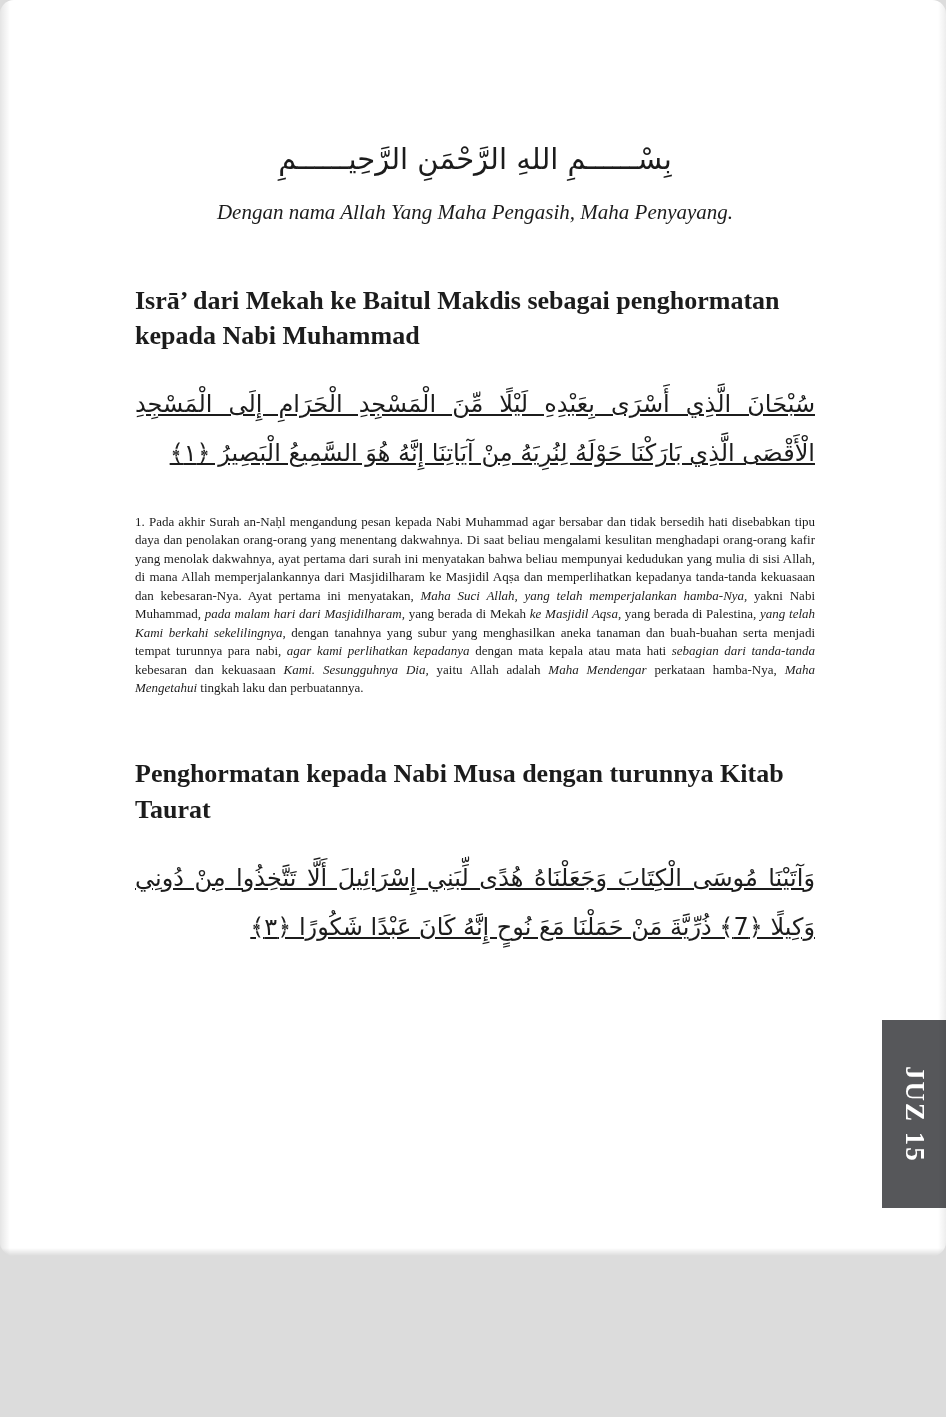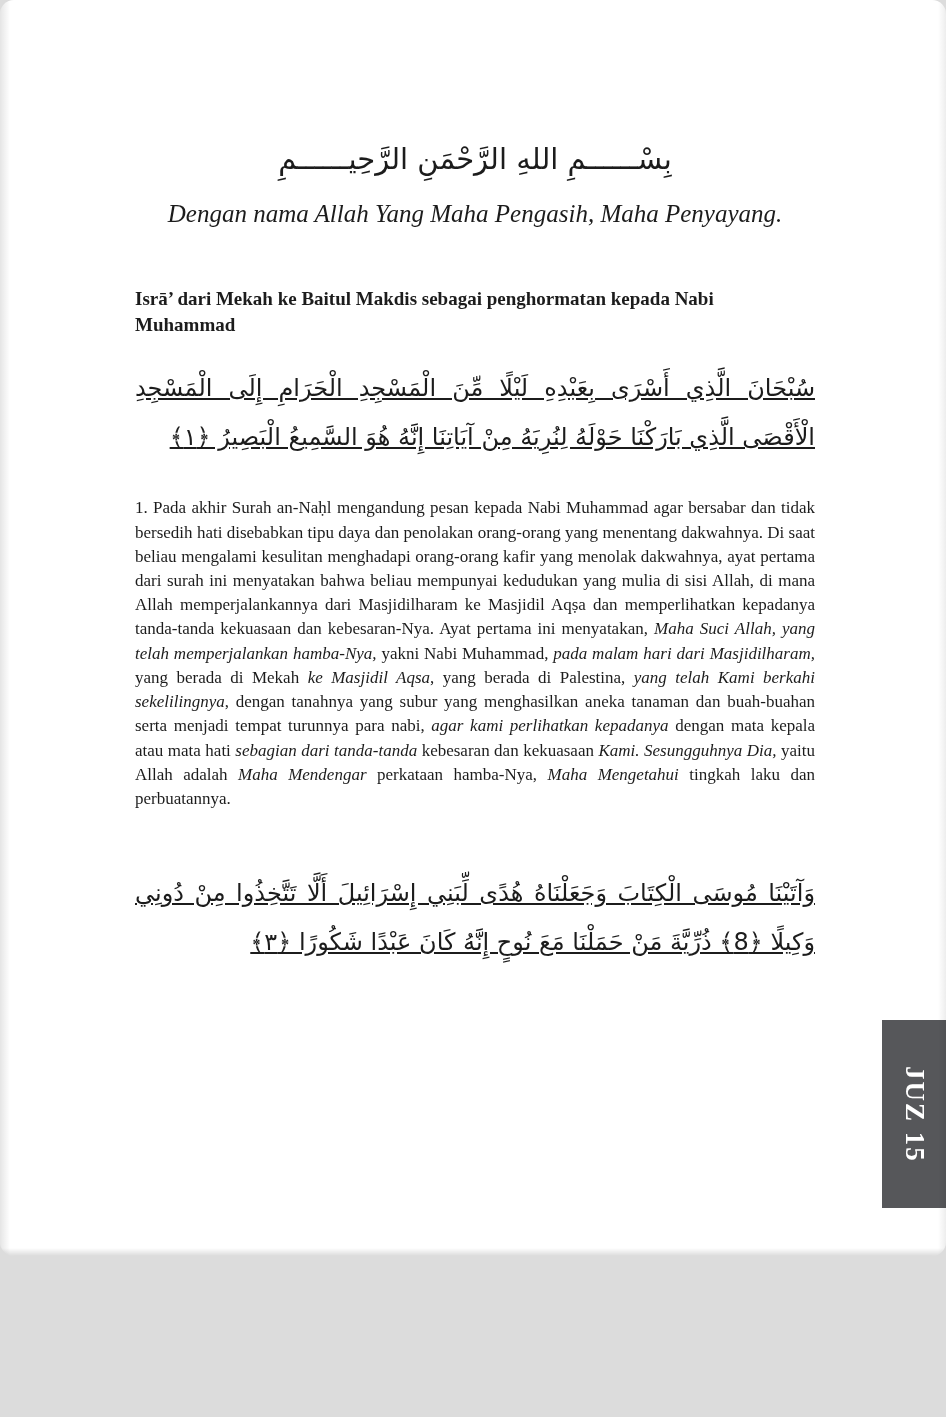--- a/index.html
+++ b/index.html
@@ -48,43 +48,43 @@
   .bismillah-arabic {
     font-family: "DejaVu Sans", sans-serif;
     font-size: 29px;
     text-align: center;
     direction: rtl;
     margin: 0 0 18px 0;
     line-height: 1.5;
   }
   .bismillah-translation {
     font-style: italic;
-    font-size: 25px;
+    font-size: 21px;
     text-align: center;
     margin: 0 0 58px 0;
   }
 
   .section-heading {
-    font-size: 19px;
+    font-size: 26px;
     font-weight: bold;
     line-height: 1.38;
     margin: 0 0 26px 0;
     text-align: left;
   }
   .arabic-verse {
     font-family: "DejaVu Sans", sans-serif;
     font-size: 24px;
     line-height: 2.05;
     direction: rtl;
     text-align: justify;
     margin: 0 0 34px 0;
     text-decoration: underline;
   }
   .body-paragraph {
-    font-size: 17px;
+    font-size: 13px;
     line-height: 1.425;
     text-align: justify;
     margin: 0 0 58px 0;
   }
   .body-paragraph em { font-style: italic; }
   .section + .section { margin-top: 4px; }
 
   .juz-tab {
     position: absolute;
     right: 0;
@@ -131,22 +131,23 @@
 
   <div class="section">
     <h2 class="section-heading">Isrā’ dari Mekah ke Baitul Makdis sebagai penghormatan kepada Nabi Muhammad</h2>
 
     <div class="arabic-verse" dir="rtl">سُبْحَانَ الَّذِي أَسْرَى بِعَبْدِهِ لَيْلًا مِّنَ الْمَسْجِدِ الْحَرَامِ إِلَى الْمَسْجِدِ الْأَقْصَى الَّذِي بَارَكْنَا حَوْلَهُ لِنُرِيَهُ مِنْ آيَاتِنَا إِنَّهُ هُوَ السَّمِيعُ الْبَصِيرُ ﴿١﴾</div>
 
     <p class="body-paragraph"><span>1. Pada akhir Surah an-Naḥl mengandung pesan kepada Nabi Muhammad agar bersabar dan tidak bersedih hati disebabkan tipu daya dan penolakan orang-orang yang menentang dakwahnya. Di saat beliau mengalami kesulitan menghadapi orang-orang kafir yang menolak dakwahnya, ayat pertama dari surah ini menyatakan bahwa beliau mempunyai kedudukan yang mulia di sisi Allah, di mana Allah memperjalankannya dari Masjidilharam ke Masjidil Aqṣa dan memperlihatkan kepadanya tanda-tanda kekuasaan dan kebesaran-Nya. Ayat pertama ini menyatakan, </span><em>Maha Suci Allah, yang telah memperjalankan hamba-Nya,</em><span> yakni Nabi Muhammad, </span><em>pada malam hari dari Masjidilharam,</em><span> yang berada di Mekah </span><em>ke Masjidil Aqsa</em><span>, yang berada di Palestina, </span><em>yang telah Kami berkahi sekelilingnya</em><span>, dengan tanahnya yang subur yang menghasilkan aneka tanaman dan buah-buahan serta menjadi tempat turunnya para nabi, </span><em>agar kami perlihatkan kepadanya</em><span> dengan mata kepala atau mata hati </span><em>sebagian dari tanda-tanda</em><span> kebesaran dan kekuasaan </span><em>Kami. Sesungguhnya Dia,</em><span> yaitu Allah adalah </span><em>Maha Mendengar</em><span> perkataan hamba-Nya, </span><em>Maha Mengetahui</em><span> tingkah laku dan perbuatannya.</span></p>
   </div>
 
   <div class="section">
+    <h2 class="section-heading">Penghormatan kepada Nabi Musa dengan turunnya Kitab Taurat</h2>
 
-    <div class="arabic-verse" dir="rtl">وَآتَيْنَا مُوسَى الْكِتَابَ وَجَعَلْنَاهُ هُدًى لِّبَنِي إِسْرَائِيلَ أَلَّا تَتَّخِذُوا مِنْ دُونِي وَكِيلًا ﴿8﴾ ذُرِّيَّةَ مَنْ حَمَلْنَا مَعَ نُوحٍ إِنَّهُ كَانَ عَبْدًا شَكُورًا ﴿٣﴾</div>
+    <div class="arabic-verse" dir="rtl">وَآتَيْنَا مُوسَى الْكِتَابَ وَجَعَلْنَاهُ هُدًى لِّبَنِي إِسْرَائِيلَ أَلَّا تَتَّخِذُوا مِنْ دُونِي وَكِيلًا ﴿7﴾ ذُرِّيَّةَ مَنْ حَمَلْنَا مَعَ نُوحٍ إِنَّهُ كَانَ عَبْدًا شَكُورًا ﴿٣﴾</div>
 
   </div>
 
   <div class="juz-tab">JUZ 15</div>
 
   <div class="footer">
     <span class="footer-book-title">Tafsir Ringkas</span>
     <span class="footer-page-number">589</span>
   </div>
 

